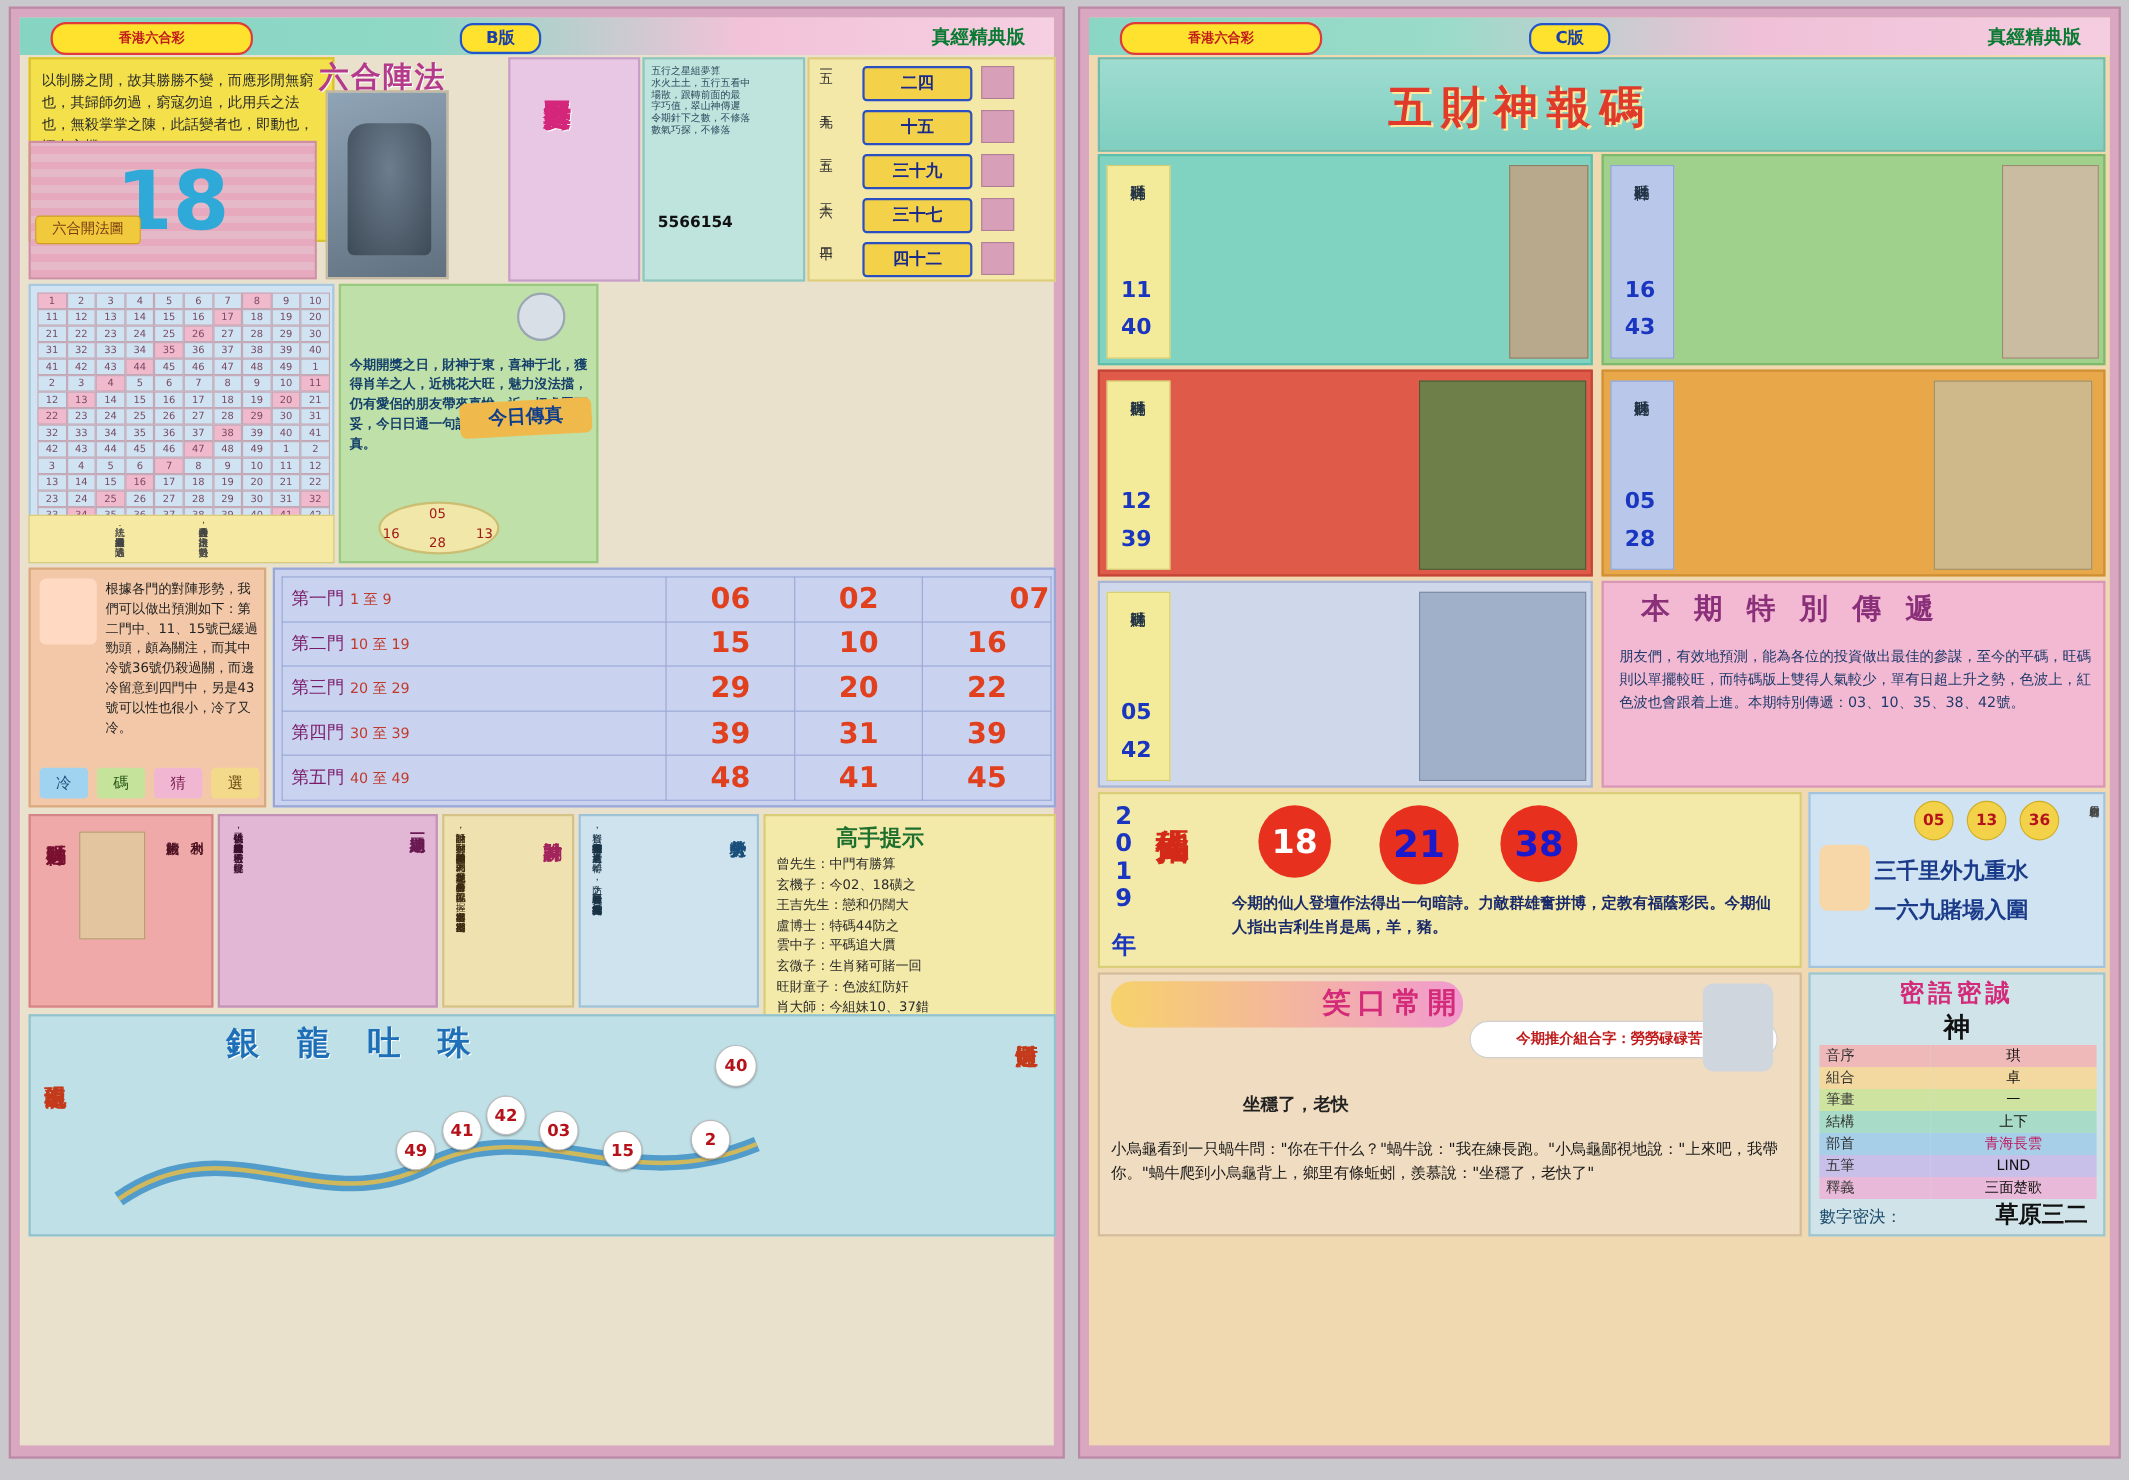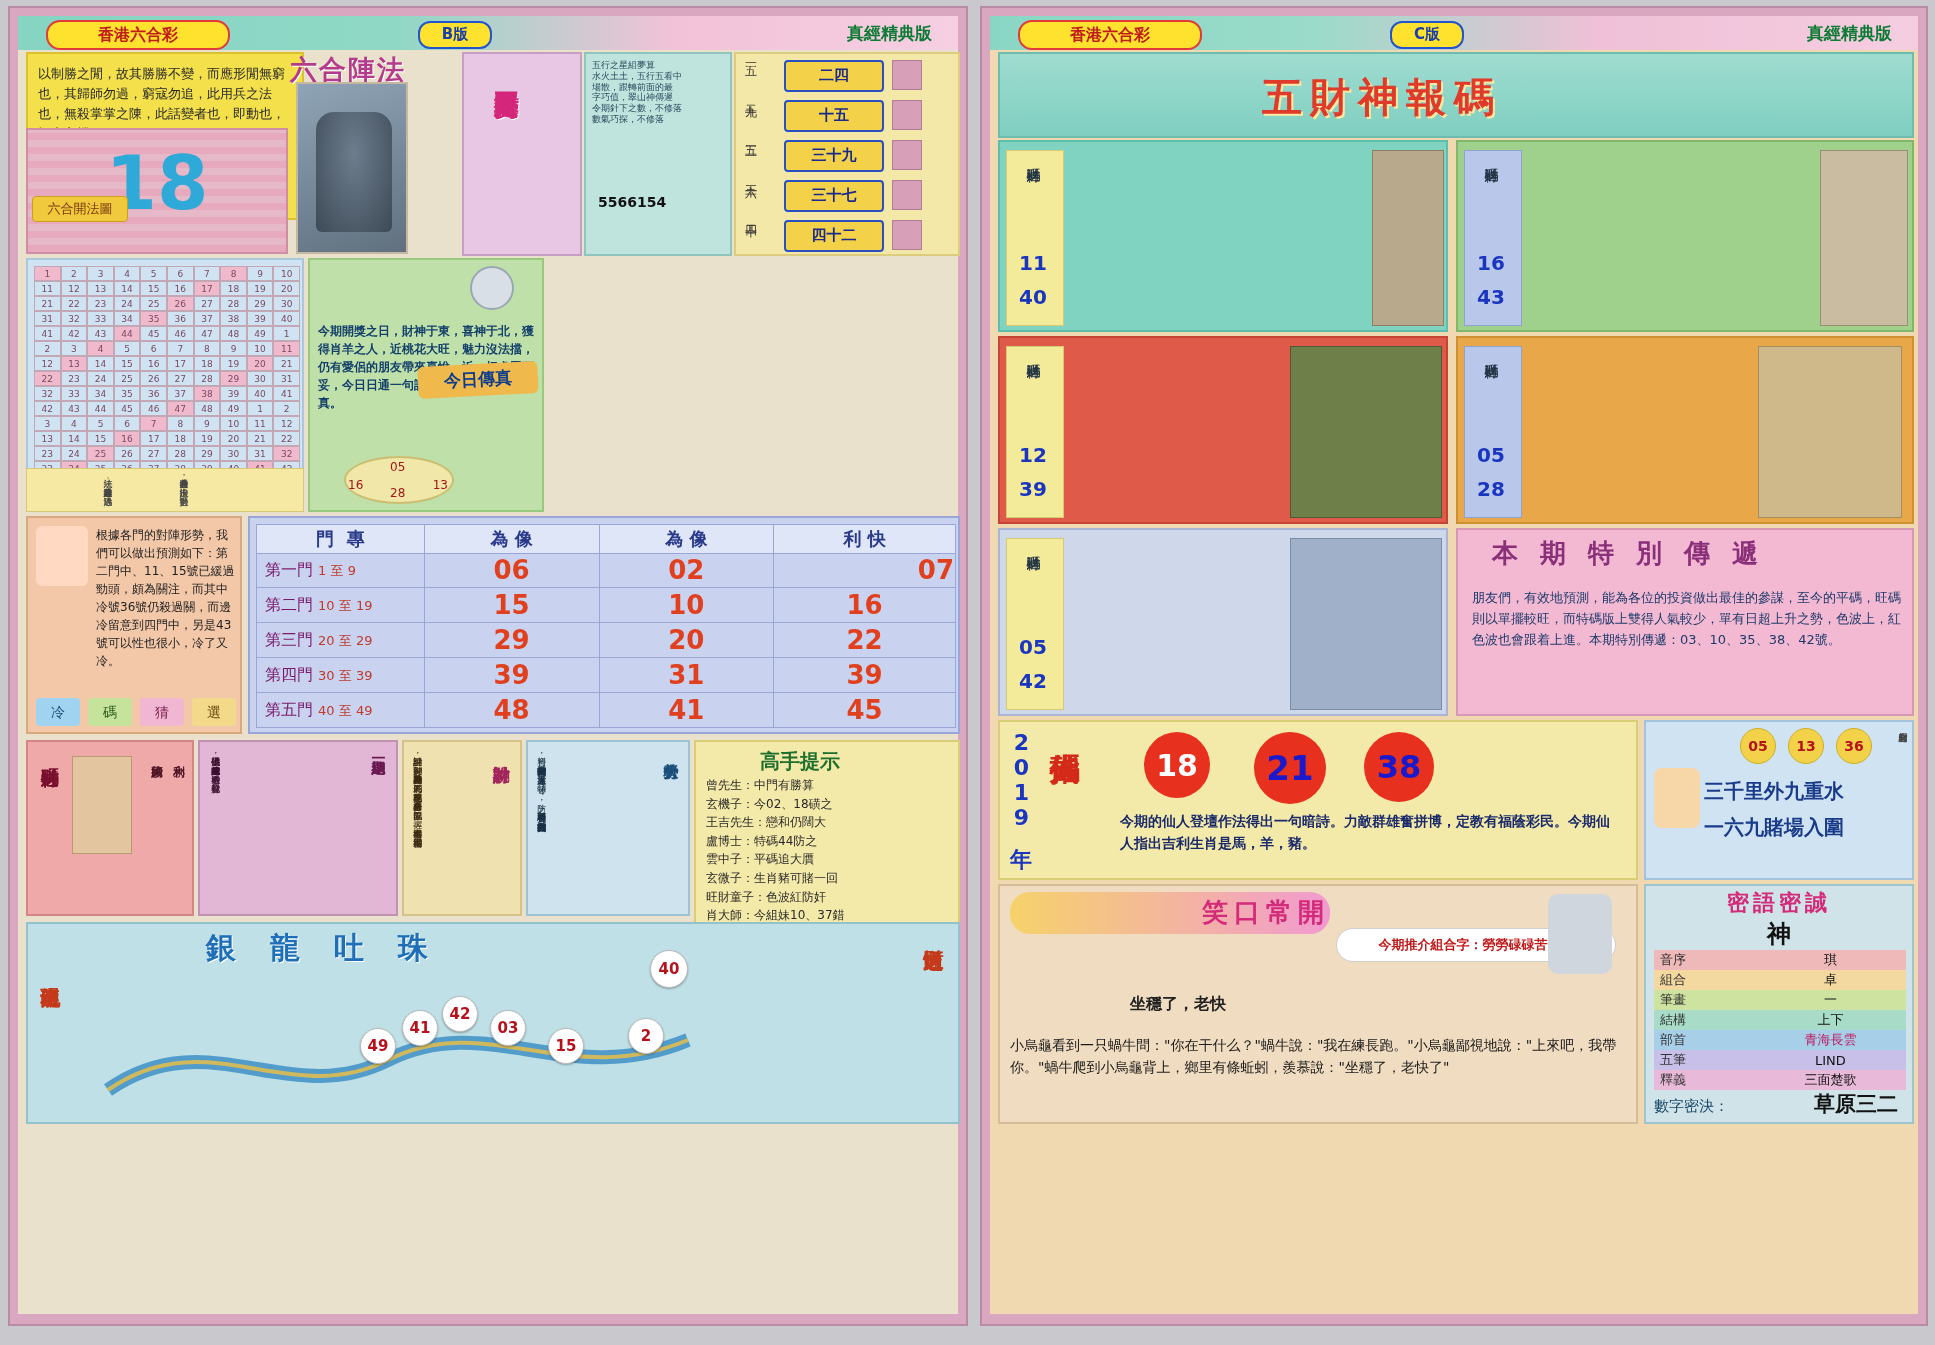--- a/index.html
+++ b/index.html
@@ -5,21 +5,21 @@
   html,body{margin:0;padding:0;background:#c9c9cd;}
   body{width:1935px;height:1345px;font-family:"DejaVu Sans","Liberation Sans",sans-serif;}
   .page{position:absolute;top:0;left:0;width:1935px;height:1345px;}
   .panel{position:absolute;box-sizing:border-box;}
   
   #sheetB{left:8px;top:6px;width:960px;height:1320px;background:#d9a7c0;border:2px solid #b98aa6;}
   #sheetC{left:980px;top:6px;width:948px;height:1320px;background:#d9a7c0;border:2px solid #b98aa6;}
   .inner{position:absolute;left:8px;top:8px;right:8px;bottom:10px;background:#e8dfc9;}
   .hdrbar{position:absolute;left:0;top:0;width:100%;height:34px;background:linear-gradient(90deg,#86d4c2 0%,#8fd8c6 40%,#f2c2d8 70%,#f6cfe2 100%);}
   .hdrbar.c{background:linear-gradient(90deg,#8ad6c4 0%,#9adbc9 35%,#efc0d7 65%,#f5cde1 100%);}
-  .hdr-title{position:absolute;left:28px;top:4px;width:180px;height:26px;border-radius:14px;background:#ffe22e;border:2px solid #e03a3a;color:#c01a1a;font-size:16px;font-weight:bold;text-align:center;line-height:25px;font-family:Liberation Serif, serif;}
+  .hdr-title{position:absolute;left:28px;top:4px;width:180px;height:26px;border-radius:14px;background:#ffe22e;border:2px solid #e03a3a;color:#c01a1a;font-size:12px;font-weight:bold;text-align:center;line-height:25px;font-family:Liberation Serif, serif;}
   .hdr-ver{position:absolute;top:5px;width:70px;height:24px;border-radius:12px;background:#ffe22e;border:2px solid #2255cc;color:#1a3fa8;font-size:15px;font-weight:bold;text-align:center;line-height:22px;}
   .hdr-right{position:absolute;right:26px;top:6px;color:#0b7a33;font-size:17px;font-weight:bold;}
   .txtv{writing-mode:vertical-rl;text-orientation:upright;}
   .cn{font-family:"DejaVu Sans","Liberation Sans",sans-serif;}
   .xs{font-size:9px;line-height:1.2;}
   
   .box{position:absolute;box-sizing:border-box;}
   
   .numgrid{display:grid;}
   .gcell{border:1px solid #c3a7b5;font-size:9px;color:#7a4a62;text-align:center;line-height:15px;}
@@ -284,26 +284,20 @@
           <span class="cn" style="width:44px;height:28px;background:#c5e39b;border-radius:4px;text-align:center;line-height:28px;font-size:14px;color:#2a5a1a;">碼</span>
           <span class="cn" style="width:44px;height:28px;background:#f1b7d2;border-radius:4px;text-align:center;line-height:28px;font-size:14px;color:#7a2050;">猜</span>
           <span class="cn" style="width:44px;height:28px;background:#f3d98a;border-radius:4px;text-align:center;line-height:28px;font-size:14px;color:#6a4a10;">選</span>
         </div>
       </div>
 
       <div class="box" style="left:230px;top:500px;width:712px;height:218px;background:#c9d3ef;border:2px solid #9aa6d6;">
         <table class="mt" id="gateTable" style="position:absolute;left:6px;top:6px;width:700px;height:204px;">
             <tbody>
               <tr>
-                <th style="width:24%;background:#dfe6f7;font-size:18px;color:#2a3a8a;">門&nbsp;&nbsp;專</th>
-                <th style="width:25%;background:#dfe6f7;font-size:18px;color:#2a3a8a;">為&nbsp;像</th>
-                <th style="width:25%;background:#dfe6f7;font-size:18px;color:#2a3a8a;">為&nbsp;像</th>
-                <th style="width:26%;background:#dfe6f7;font-size:18px;color:#2a3a8a;">利&nbsp;快</th>
-              </tr>
-              <tr>
                 <td style="font-size:16px;color:#7a1a6a;padding-left:8px;">第一門 <span style="color:#c0392b;font-size:13px;">1 至 9</span></td>
                 <td style="text-align:center;font-size:26px;color:#e0401e;font-weight:bold;">06</td>
                 <td style="text-align:center;font-size:26px;color:#e0401e;font-weight:bold;">02</td>
                 <td style="text-align:right;font-size:26px;color:#e0401e;font-weight:bold;">07</td>
               </tr>
               <tr>
                 <td style="font-size:16px;color:#7a1a6a;padding-left:8px;">第二門 <span style="color:#c0392b;font-size:13px;">10 至 19</span></td>
                 <td style="text-align:center;font-size:26px;color:#e0401e;font-weight:bold;">15</td>
                 <td style="text-align:center;font-size:26px;color:#e0401e;font-weight:bold;">10</td>
                 <td style="text-align:center;font-size:26px;color:#e0401e;font-weight:bold;">16</td>

